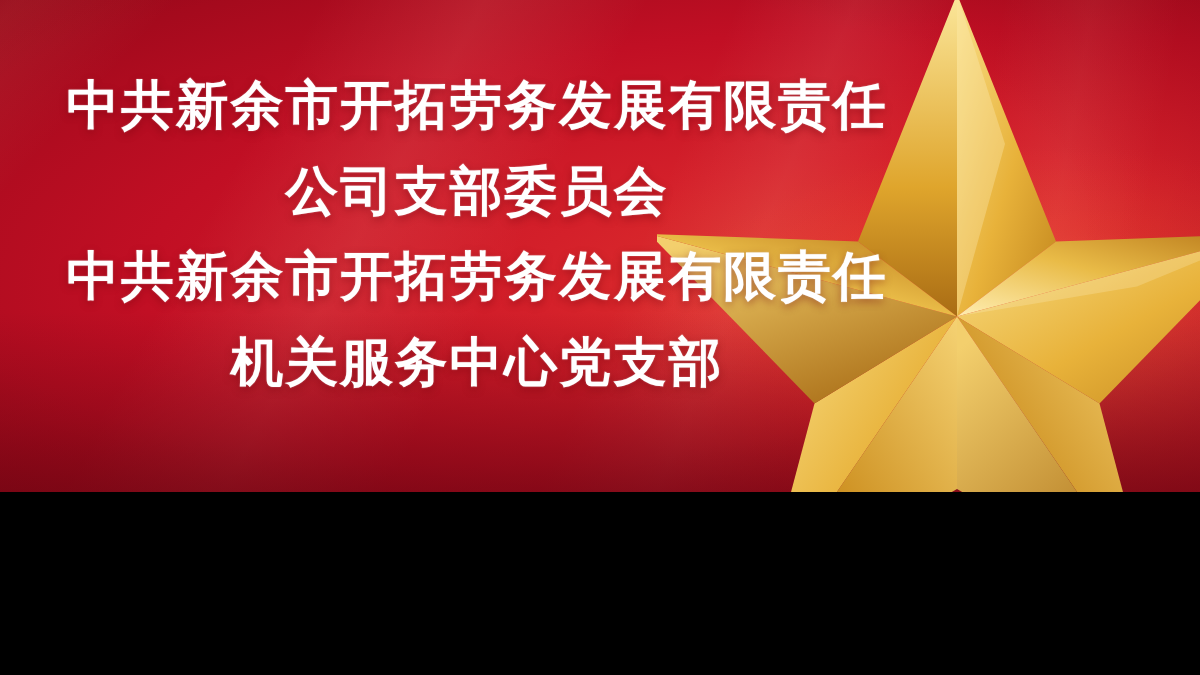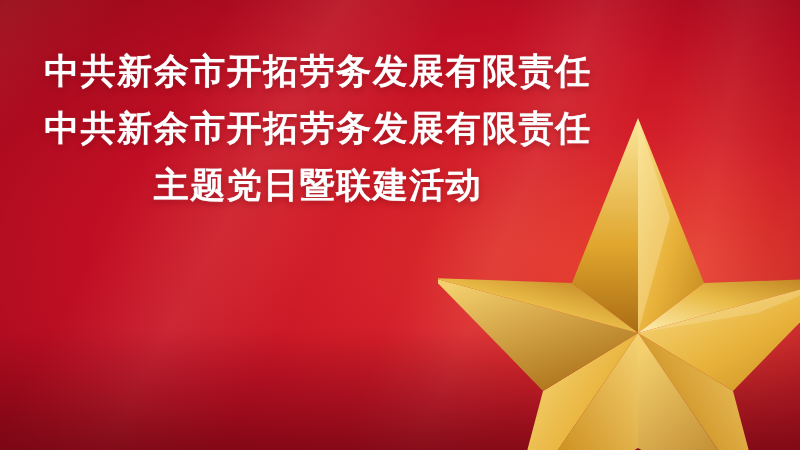--- a/index.html
+++ b/index.html
@@ -3,21 +3,21 @@
 <meta charset="utf-8">
 <style>
   html, body {
     margin: 0;
     padding: 0;
     background: #000;
   }
   #stage {
     position: relative;
     width: 800px;
-    height: 450px;
+    height: 328px;
     overflow: hidden;
     font-family: "Liberation Sans", sans-serif;
     background: #c3102a;
   }
 
   
   .bg-base {
     position: absolute;
     inset: 0;
     background:
@@ -145,17 +145,18 @@
         <polygon points="200,235 -5,180 134,185" fill="url(#gD)"></polygon>
       </g>
 
       <polygon points="200,235 200,20 232,120" fill="#fff3c4" opacity="0.30"></polygon>
       <polygon points="200,235 405,180 320,215" fill="#fff6d4" opacity="0.22"></polygon>
     </svg>
   </div>
 
   <div class="headline">
     <div class="line">中共新余市开拓劳务发展有限责任</div>
+    <div class="line">公司支部委员会</div>
     <div class="line">中共新余市开拓劳务发展有限责任</div>
-    <div class="line">主题党日暨联建活动</div>
+    <div class="line">机关服务中心党支部</div>
   </div>
 
 </div>
 
 </body></html>

